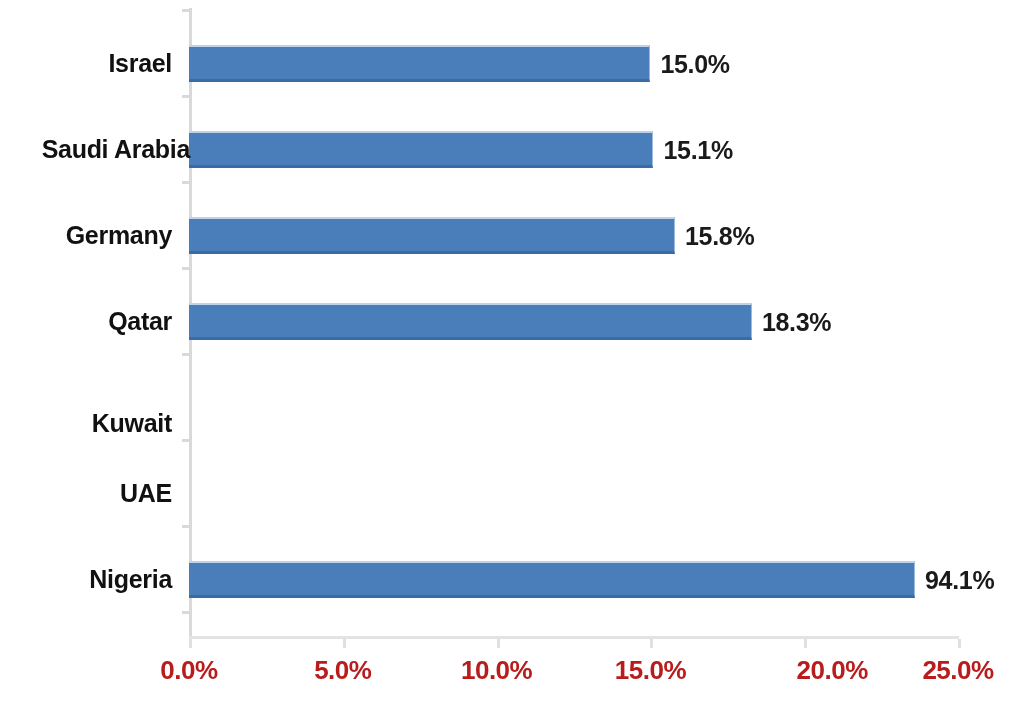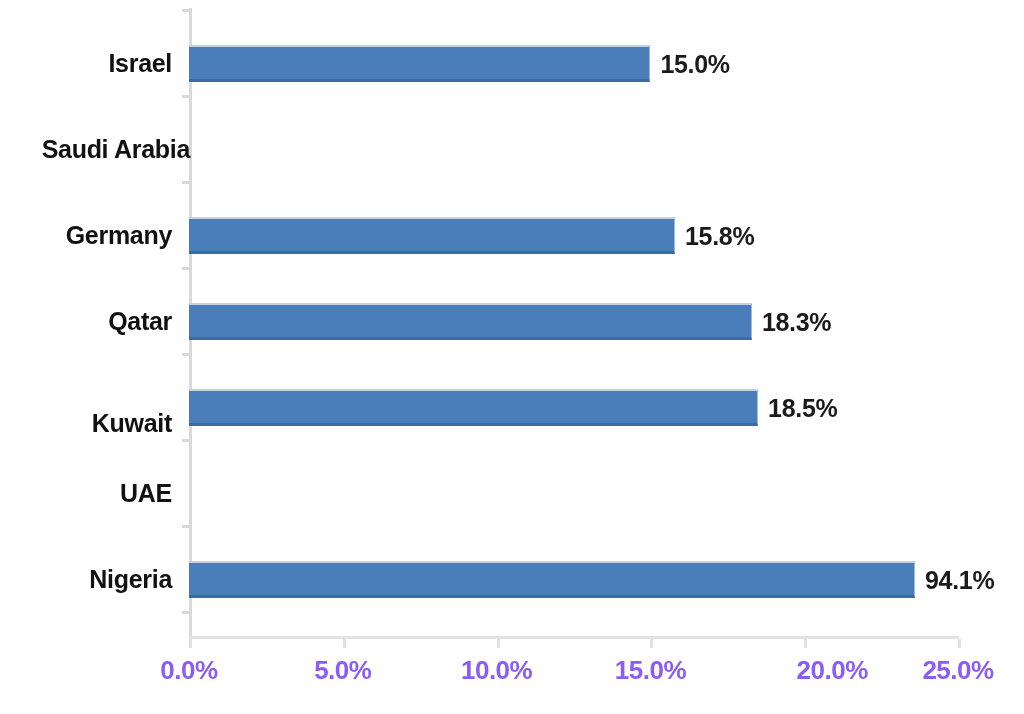--- a/index.html
+++ b/index.html
@@ -117,50 +117,50 @@
     justify-content: flex-end;
   }
 
   
   .val-label {
     position: absolute;
     top: 655px;
     white-space: nowrap;
     font-size: 26px;
     font-weight: bold;
-    color: #8b5cf6;
+    color: #b91c1c;
     letter-spacing: -0.5px;
     transform: translateX(-50%);
   }
 </style>
 </head>
 <body>
 
 <div id="chart-root">
 
   <div class="y-axis-line"></div>
 
   <div class="x-axis-line"></div>
 
   <div class="plot-area" id="plot-area">
       <div class="bar-row" style="top: 37px; width: 769px;">
         <div class="bar" title="Israel 15.0%" style="width: 461.4px; background: rgb(74, 126, 187);"></div>
         <div class="bar-value" style="left: 471.4px;">15.0%</div>
       </div>
+      <div class="bar-row" style="top: 123px; width: 769px;">
+        <div class="bar" title="Saudi Arabia 15.1%" style="width: 464.476px; background: rgb(74, 126, 187);"></div>
+        <div class="bar-value" style="left: 474.476px;">15.1%</div>
+      </div>
       <div class="bar-row" style="top: 209px; width: 769px;">
         <div class="bar" title="Germany 15.8%" style="width: 486.008px; background: rgb(74, 126, 187);"></div>
         <div class="bar-value" style="left: 496.008px;">15.8%</div>
       </div>
       <div class="bar-row" style="top: 295px; width: 769px;">
         <div class="bar" title="Qatar 18.3%" style="width: 562.908px; background: rgb(74, 126, 187);"></div>
         <div class="bar-value" style="left: 572.908px;">18.3%</div>
-      </div>
-      <div class="bar-row" style="top: 381px; width: 769px;">
-        <div class="bar" title="Kuwait 18.5%" style="width: 569.06px; background: rgb(74, 126, 187);"></div>
-        <div class="bar-value" style="left: 579.06px;">18.5%</div>
       </div>
       <div class="bar-row" style="top: 553px; width: 769px;">
         <div class="bar" title="Nigeria 23.6%" style="width: 725.936px; background: rgb(74, 126, 187);"></div>
         <div class="bar-value" style="left: 735.936px;">94.1%</div>
       </div>
       <div class="cat-tick" style="top: 0.5px; background: rgb(217, 217, 217);"></div>
       <div class="cat-tick" style="top: 86.5px; background: rgb(217, 217, 217);"></div>
       <div class="cat-tick" style="top: 172.5px; background: rgb(217, 217, 217);"></div>
       <div class="cat-tick" style="top: 258.5px; background: rgb(217, 217, 217);"></div>
       <div class="cat-tick" style="top: 344.5px; background: rgb(217, 217, 217);"></div>

